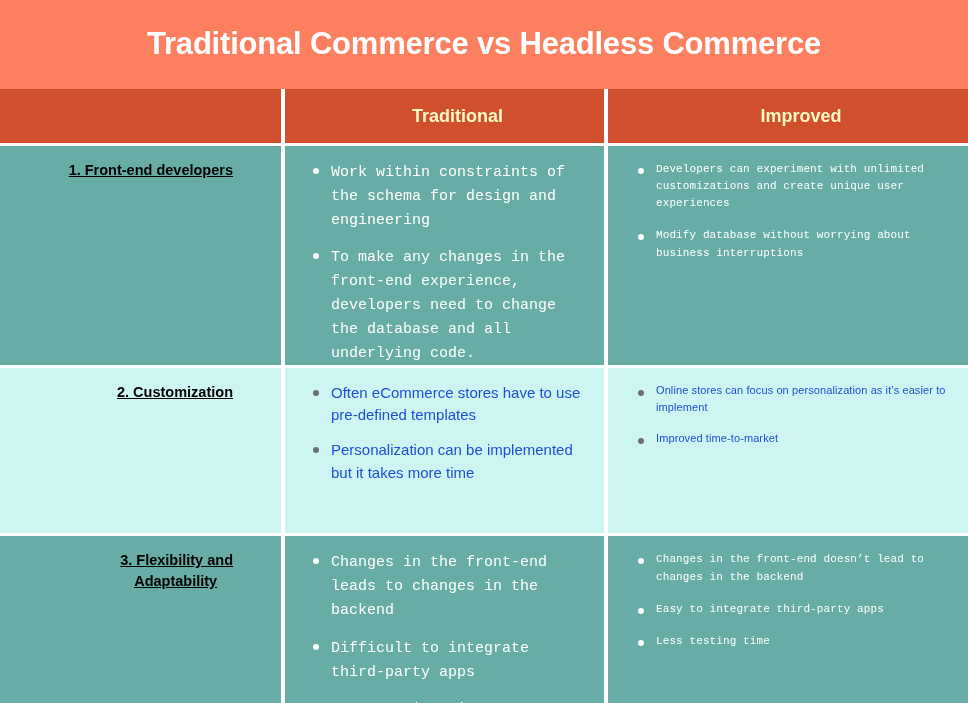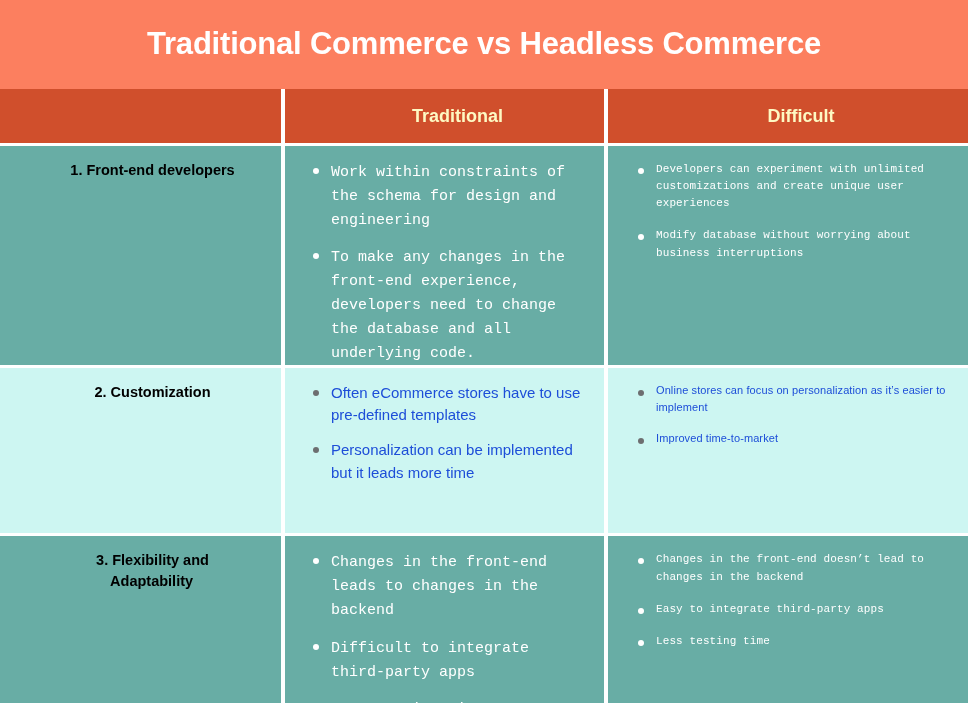--- a/index.html
+++ b/index.html
@@ -88,23 +88,25 @@
 
   
   tr.row-1 td { height: 204px; }
   tr.row-2 td { height: 165px; }
   tr.row-3 td { height: 175px; }
 
   
   .label-cell-inner {
     display: flex;
     align-items: flex-start;
-    justify-content: center;
+    justify-content: flex-end;
     padding-top: 14px;
+    padding-right: 48px;
     padding-left: 24px;
+    text-decoration: underline;
   }
   .label-text {
     font-size: 14.5px;
     font-weight: bold;
     line-height: 1.42;
     text-align: left;
     white-space: pre-line;
     text-indent: -14px;
     padding-left: 14px;
   }
@@ -161,21 +163,21 @@
     </colgroup>
     <thead>
       <tr class="head-row">
         <th class="blank">
           <div class="head-cell-inner"></div>
         </th>
         <th>
           <div class="head-cell-inner">Traditional</div>
         </th>
         <th>
-          <div class="head-cell-inner">Difficult</div>
+          <div class="head-cell-inner">Improved</div>
         </th>
       </tr>
     </thead>
     <tbody>
 
       <tr class="tone-teal row-1">
         <td class="col-label">
           <div class="label-cell-inner">
             <div class="label-text">1. Front-end developers</div>
           </div>
@@ -213,21 +215,21 @@
           </div>
         </td>
         <td class="col-traditional">
           <ul class="bullets">
             <li>
               <span class="bullet-dot"></span>
               <span class="cell-text">Often eCommerce stores have to use pre-defined templates</span>
             </li>
             <li>
               <span class="bullet-dot"></span>
-              <span class="cell-text">Personalization can be implemented but it leads more time</span>
+              <span class="cell-text">Personalization can be implemented but it takes more time</span>
             </li>
           </ul>
         </td>
         <td class="col-headless">
           <ul class="bullets">
             <li>
               <span class="bullet-dot"></span>
               <span class="cell-text">Online stores can focus on personalization as it’s easier to implement</span>
             </li>
             <li>

